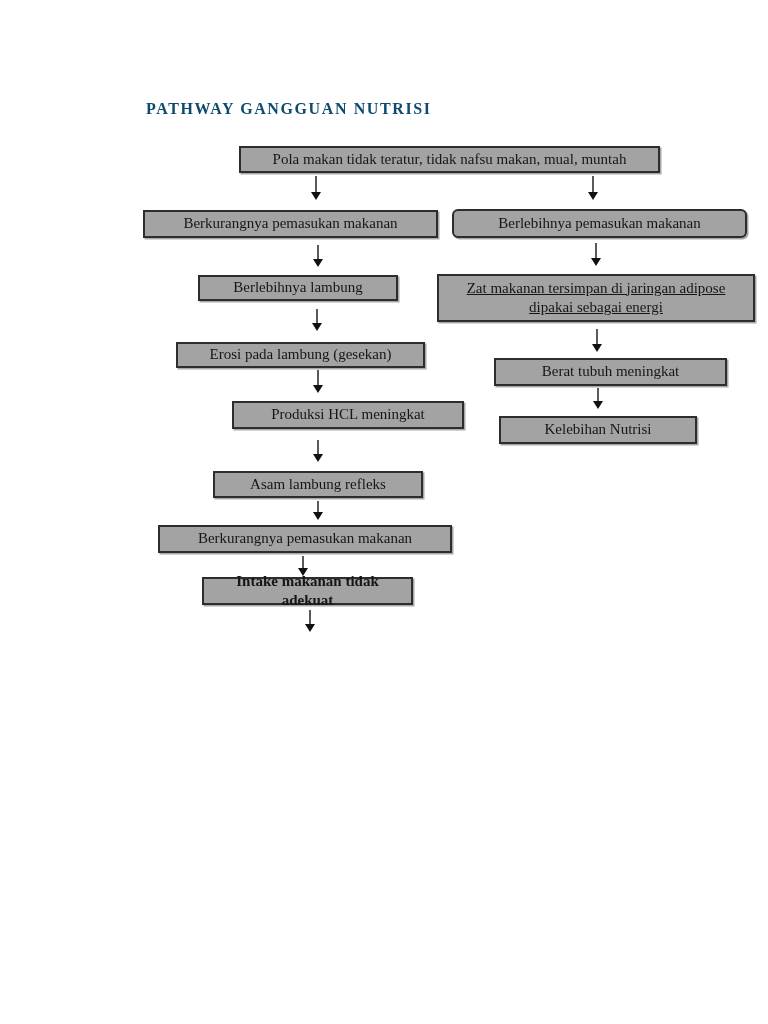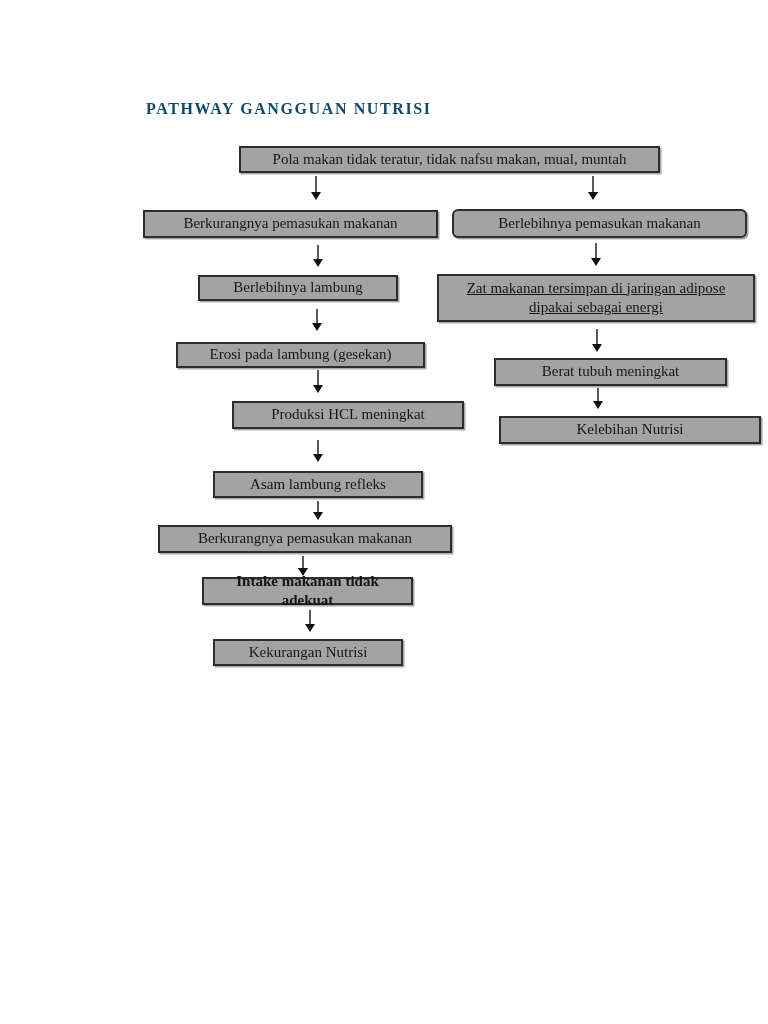--- a/index.html
+++ b/index.html
@@ -122,21 +122,20 @@
     <div class="head"></div>
   </div>
 
   <div class="node" style="left:202px; top:577px; width:211px; height:28px;font-weight:bold;">Intake makanan tidak adekuat</div>
 
   <div class="arrow" style="left:310px; top:610px; height:22px;">
     <div class="stem"></div>
     <div class="head"></div>
   </div>
 
-  <div class="node" style="left:213px; top:639px; width:190px; height:27px;">Kekurangan Nutrisi</div>
 
   <div class="node" style="left:452px; top:209px; width:295px; height:29px;border-radius:6px;">Berlebihnya pemasukan makanan</div>
 
   <div class="arrow" style="left:596px; top:243px; height:23px;">
     <div class="stem"></div>
     <div class="head"></div>
   </div>
 
   <div class="node" style="left:437px; top:274px; width:318px; height:48px;text-decoration:underline;">Zat makanan tersimpan di jaringan adipose dipakai sebagai energi</div>
 
@@ -145,15 +144,15 @@
     <div class="head"></div>
   </div>
 
   <div class="node" style="left:494px; top:358px; width:233px; height:28px;">Berat tubuh meningkat</div>
 
   <div class="arrow" style="left:598px; top:388px; height:21px;">
     <div class="stem"></div>
     <div class="head"></div>
   </div>
 
-  <div class="node" style="left:499px; top:416px; width:262px; height:28px;">Kelebihan Nutrisi</div>
+  <div class="node" style="left:499px; top:416px; width:198px; height:28px;">Kelebihan Nutrisi</div>
 
 </div>
 
 </body></html>

